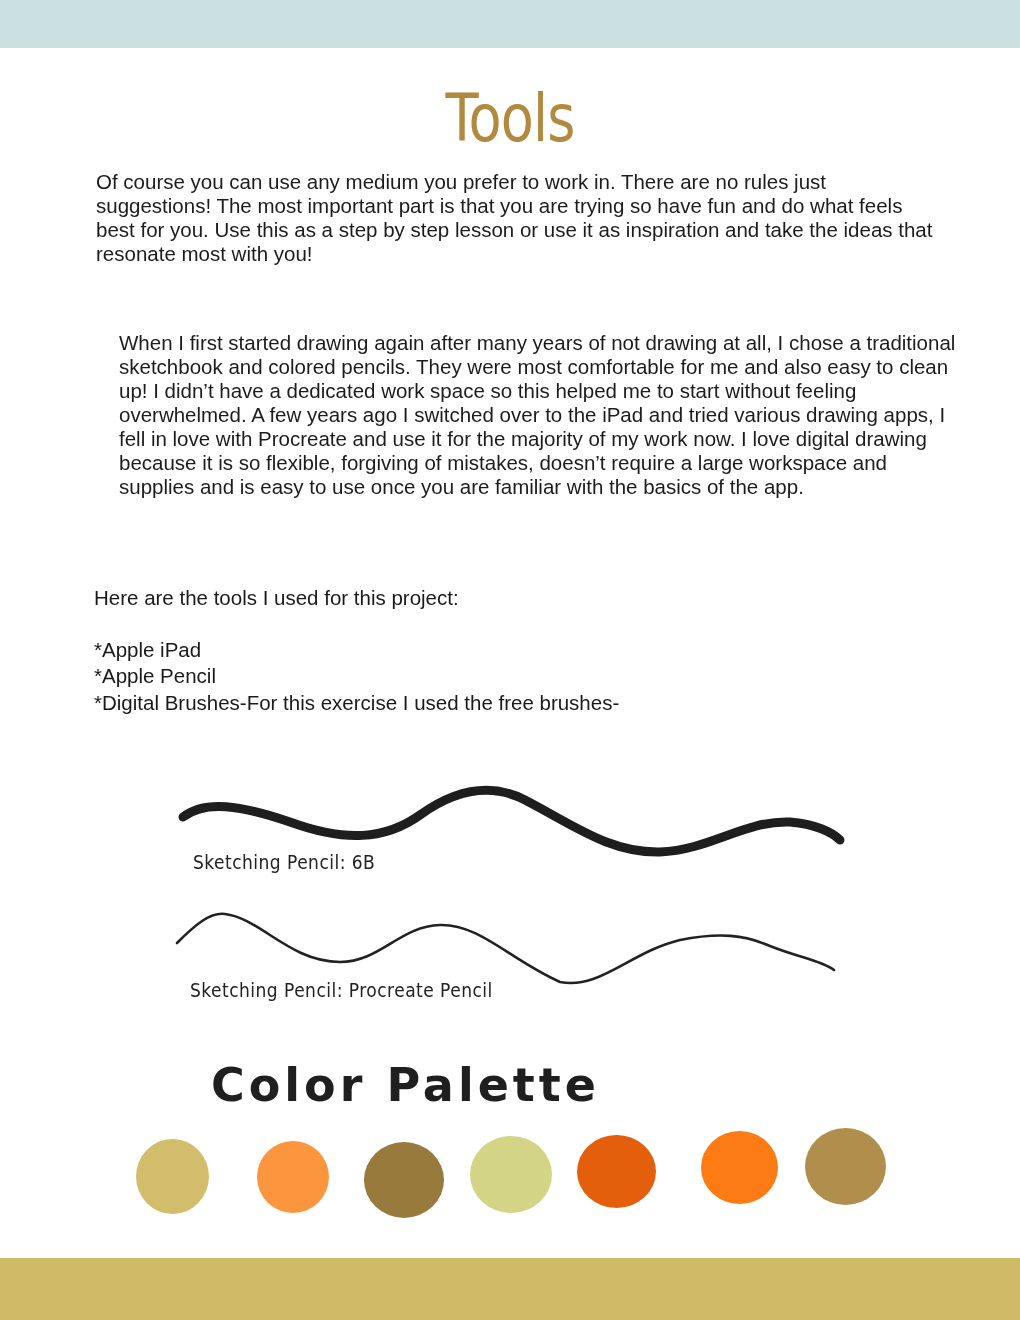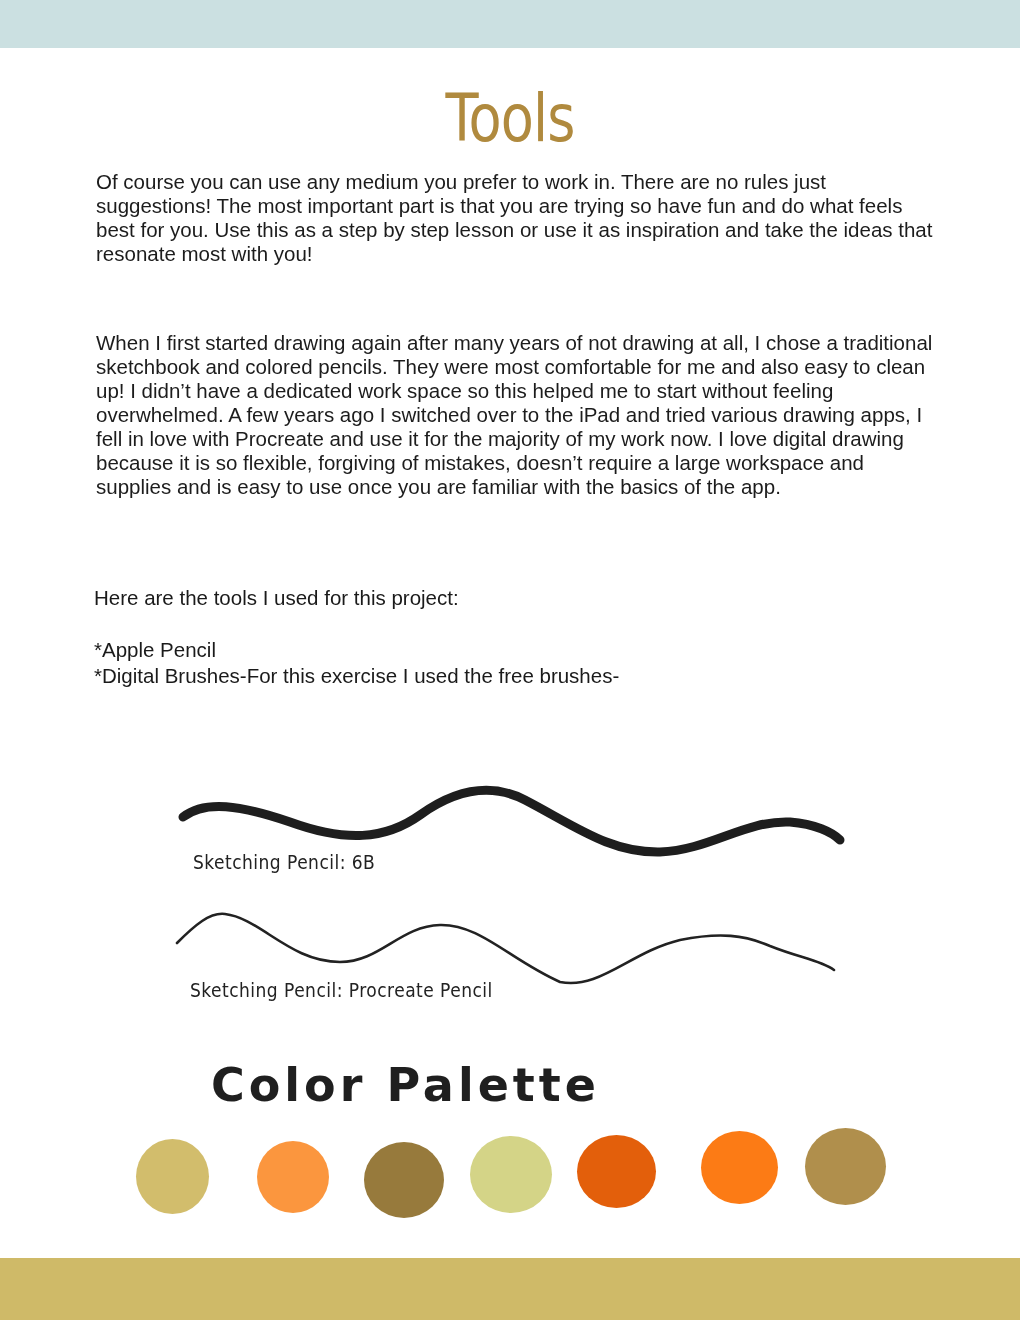--- a/index.html
+++ b/index.html
@@ -8,21 +8,21 @@
 
   .top-band { position: absolute; left: 0; top: 0; width: 1020px; height: 48px; background: #cbe0e1; }
   .bottom-band { position: absolute; left: 0; top: 1258px; width: 1020px; height: 62px; background: #cfba68; }
 
   .title { position: absolute; left: 0; top: 80px; width: 1020px; text-align: center;
     font-family: "DejaVu Sans", sans-serif; font-size: 66px; color: #b08a3e;
     letter-spacing: -1px; transform: scaleX(0.82); transform-origin: center; font-weight: normal; }
 
   .para { position: absolute; left: 96px; width: 840px; font-size: 20.5px; line-height: 24px; color: #1c1c1c; }
   .p1 { top: 170px; }
-  .p2 { top: 331px; }
+  .p2 { top: 331px; margin-left: 23px; }
 
   .intro { position: absolute; left: 94px; top: 585px; font-size: 20.5px; line-height: 26px; }
   .tools-list { position: absolute; left: 94px; top: 637px; list-style: none; font-size: 20.5px; line-height: 26.3px; }
 
   .stroke-svg { position: absolute; left: 0; top: 770px; width: 1020px; height: 260px; }
 
   .brush-label { position: absolute; font-family: "DejaVu Sans", sans-serif; font-size: 19px;
     color: #222; letter-spacing: 0.5px; transform: scaleX(0.9); transform-origin: left center; }
   .bl1 { left: 193px; top: 851px; }
   .bl2 { left: 190px; top: 979px; }
@@ -37,20 +37,21 @@
 
 <div class="top-band"></div>
 
 <h1 class="title">Tools</h1>
 
 <p class="para p1">Of course you can use any medium you prefer to work in. There are no rules just suggestions! The most important part is that you are trying so have fun and do what feels best for you. Use this as a step by step lesson or use it as inspiration and take the ideas that resonate most with you!</p>
 <p class="para p2">When I first started drawing again after many years of not drawing at all, I chose a traditional sketchbook and colored pencils. They were most comfortable for me and also easy to clean up! I didn’t have a dedicated work space so this helped me to start without feeling overwhelmed. A few years ago I switched over to the iPad and tried various drawing apps, I fell in love with Procreate and use it for the majority of my work now. I love digital drawing because it is so flexible, forgiving of mistakes, doesn’t require a large workspace and supplies and is easy to use once you are familiar with the basics of the app.</p>
 
 <p class="intro">Here are the tools I used for this project:</p>
 <ul class="tools-list">
+  <li>*Apple iPad</li>
   <li>*Apple Pencil</li>
   <li>*Digital Brushes-For this exercise I used the free brushes-</li>
 </ul>
 
 <svg class="stroke-svg" viewBox="0 770 1020 260" xmlns="http://www.w3.org/2000/svg">
   <path d="M183 817 C 205 800, 240 805, 290 822 C 345 842, 385 840, 420 815 C 455 790, 490 782, 525 800 C 575 826, 610 853, 660 852 C 710 850, 745 820, 790 822 C 815 824, 832 832, 840 840" fill="none" stroke="#1e1e1e" stroke-width="9" stroke-linecap="round"></path>
   <path d="M177 943 C 195 925, 210 912, 225 914 C 260 918, 290 962, 340 962 C 380 962, 400 926, 440 925 C 480 924, 510 960, 560 982 C 600 990, 630 952, 680 940 C 720 932, 745 935, 770 946 C 800 958, 820 960, 834 970" fill="none" stroke="#222" stroke-width="2.6" stroke-linecap="round"></path>
 </svg>
 
 <div class="brush-label bl1">Sketching Pencil: 6B</div>

